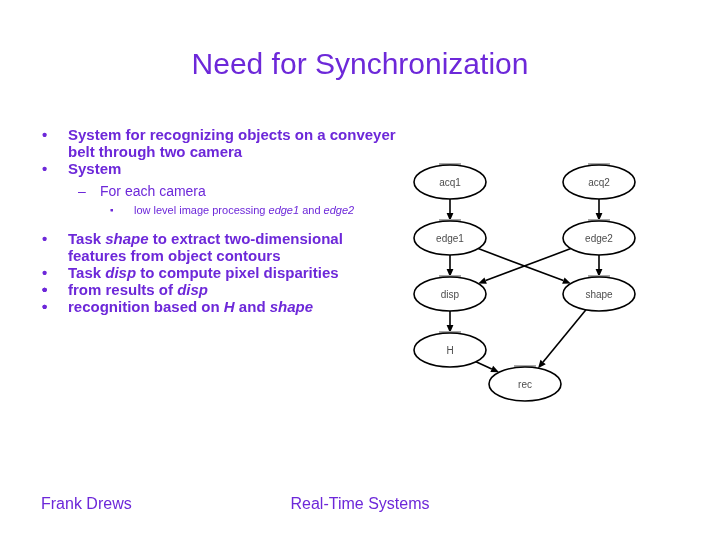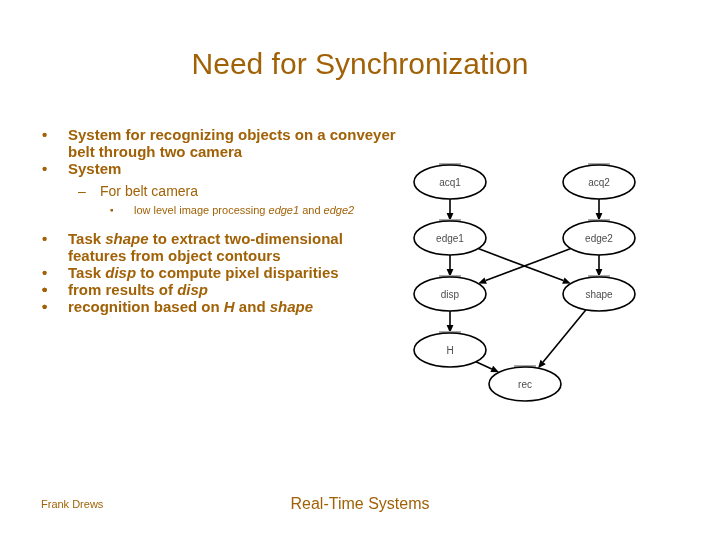--- a/index.html
+++ b/index.html
@@ -7,21 +7,21 @@
     padding: 0;
     background: #ffffff;
   }
   #slide {
     position: relative;
     width: 720px;
     height: 540px;
     background: #ffffff;
     overflow: hidden;
     font-family: "Liberation Sans", sans-serif;
-    color: #a16207;
+    color: #6d28d9;
   }
 
   
   #slide-title {
     position: absolute;
     left: 36px;
     top: 46px;
     width: 648px;
     text-align: center;
     font-size: 30px;
@@ -127,21 +127,21 @@
   .edge-head {
     fill: #000000;
     stroke: none;
   }
 
   
   #footer-left {
     position: absolute;
     left: 41px;
     top: 496px;
-    font-size: 11px;
+    font-size: 16px;
     line-height: 16px;
   }
   #footer-center {
     position: absolute;
     left: 36px;
     top: 496px;
     width: 648px;
     text-align: center;
     font-size: 16px;
     line-height: 16px;
@@ -150,21 +150,21 @@
 </head>
 <body>
 
 <div id="slide">
 
   <div id="slide-title">Need for Synchronization</div>
 
   <div id="body">
       <div class="bullet-row l1"><span class="marker">•</span><span class="txt">System for recognizing objects on a conveyer belt through two camera</span></div>
       <div class="bullet-row l1"><span class="marker">•</span><span class="txt">System</span></div>
-      <div class="bullet-row l2"><span class="marker">–</span><span class="txt">For belt camera</span></div>
+      <div class="bullet-row l2"><span class="marker">–</span><span class="txt">For each camera</span></div>
       <div class="bullet-row l3"><span class="marker">▪</span></div>
       <div class="bullet-row l3"><span class="marker">▪</span><span class="txt">low level image processing <i>edge1</i> and <i>edge2</i></span></div>
       <div class="bullet-row l1 gap-before"><span class="marker">•</span><span class="txt">Task <i>shape</i> to extract two-dimensional features from object contours</span></div>
       <div class="bullet-row l1"><span class="marker">•</span><span class="txt">Task <i>disp</i> to compute pixel disparities</span></div>
       <div class="bullet-row l1"><span class="marker">•</span></div>
       <div class="bullet-row l1"><span class="marker">•</span></div>
       <div class="bullet-row l1"><span class="marker">•</span><span class="txt">from results of <i>disp</i></span></div>
       <div class="bullet-row l1"><span class="marker">•</span></div>
       <div class="bullet-row l1"><span class="marker">•</span><span class="txt">recognition based on <i>H</i> and <i>shape</i></span></div>
     </div>

